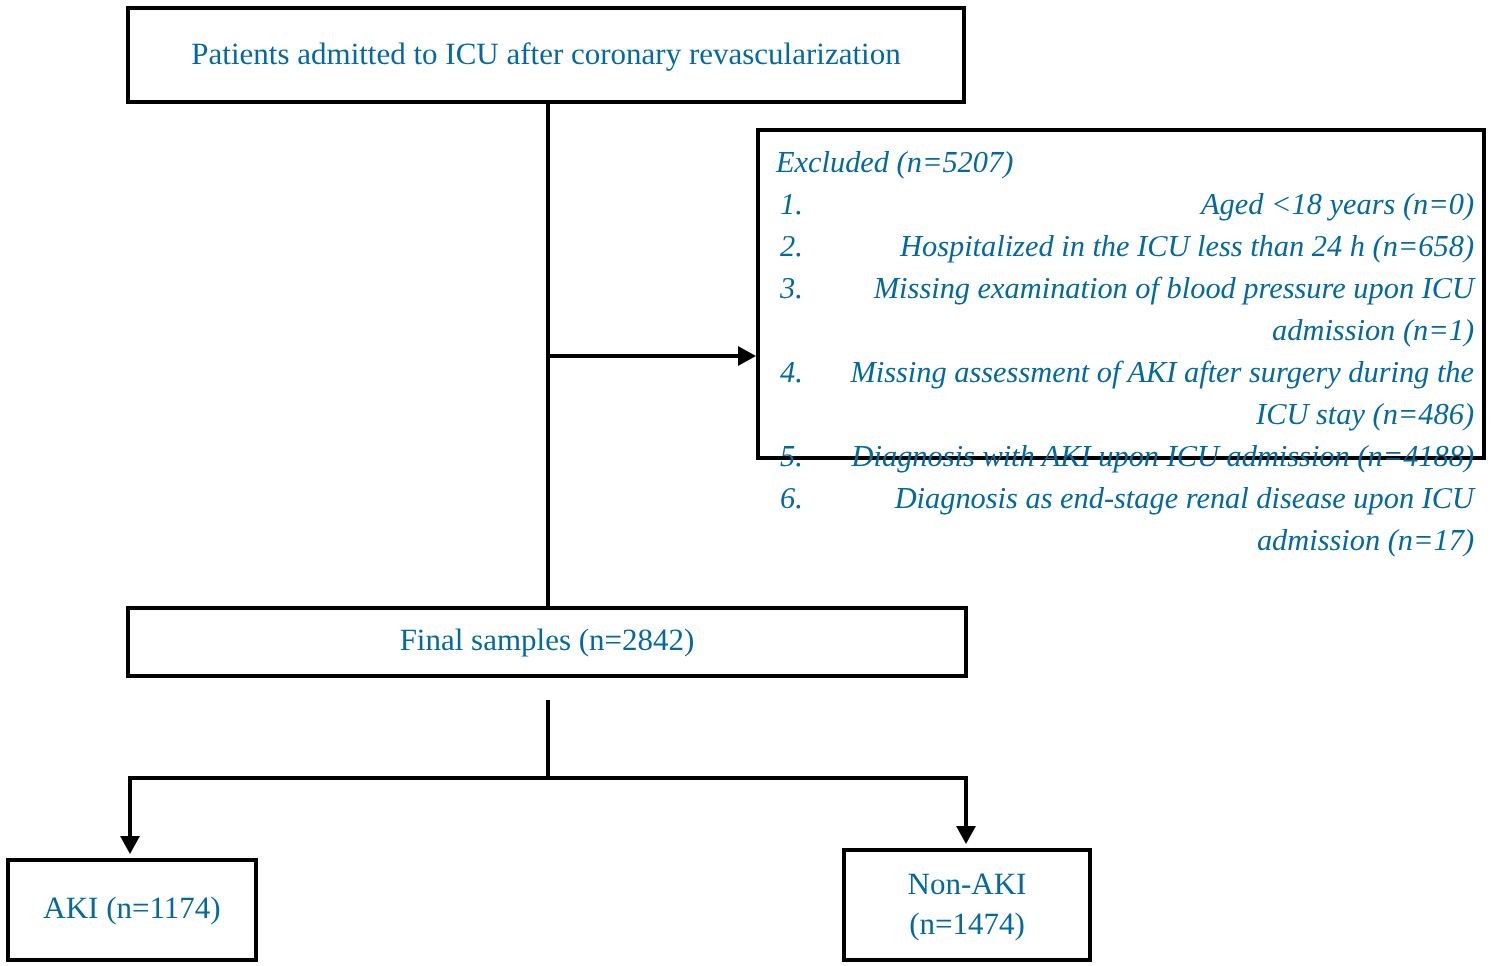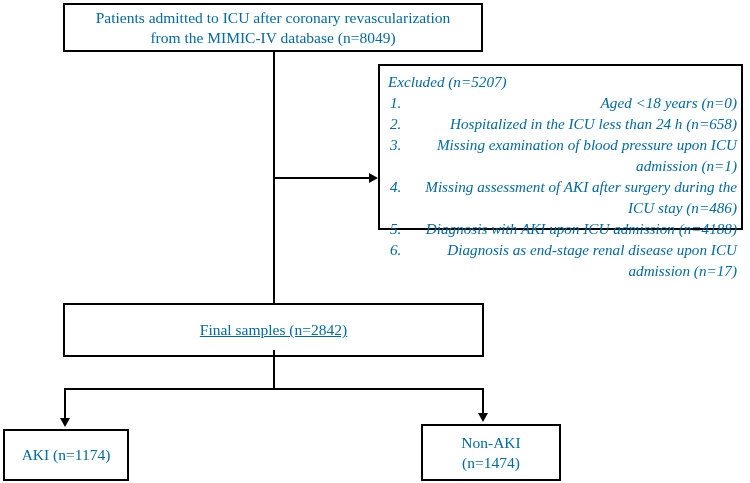--- a/index.html
+++ b/index.html
@@ -26,23 +26,23 @@
     background: #ffffff;
     display: flex;
     align-items: center;
     justify-content: center;
     text-align: center;
     line-height: 1.25;
   }
   .node .line { display: block; white-space: nowrap; }
 
   #node-enrolled   { left: 63px;  top: 3px;   width: 420px; height: 49px;  font-size: 15.5px; }
-  #node-final      { left: 63px;  top: 303px; width: 421px; height: 54px;  font-size: 15.5px; text-decoration: underline; }
+  #node-final      { left: 63px;  top: 303px; width: 421px; height: 36px;  font-size: 15.5px; }
   #node-aki        { left: 3px;   top: 429px; width: 126px; height: 52px;  font-size: 15.5px; }
-  #node-nonaki     { left: 421px; top: 424px; width: 140px; height: 57px;  font-size: 15.5px; }
+  #node-nonaki     { left: 421px; top: 424px; width: 125px; height: 57px;  font-size: 15.5px; }
 
   
   #node-excluded {
     position: absolute;
     left: 378px;
     top: 64px;
     width: 365px;
     height: 166px;
     box-sizing: border-box;
     border: 2px solid #000000;
@@ -111,21 +111,20 @@
   #drop-nonaki-ah { left: 478px; top: 413px; }
 </style>
 </head>
 <body>
 
 <div id="flow-root">
 
   <div class="node" id="node-enrolled">
     <div>
       <span class="line">Patients admitted to ICU after coronary revascularization</span>
-      <span class="line">from the MIMIC-IV database (n=8049)</span>
     </div>
   </div>
 
   <div class="vline" id="stem-main"></div>
 
   <div class="hline" id="branch-excl"></div>
   <div class="arrow-right" id="branch-excl-ah"></div>
 
   <div id="node-excluded">
     <div class="excl-head">Excluded (n=5207)</div>

